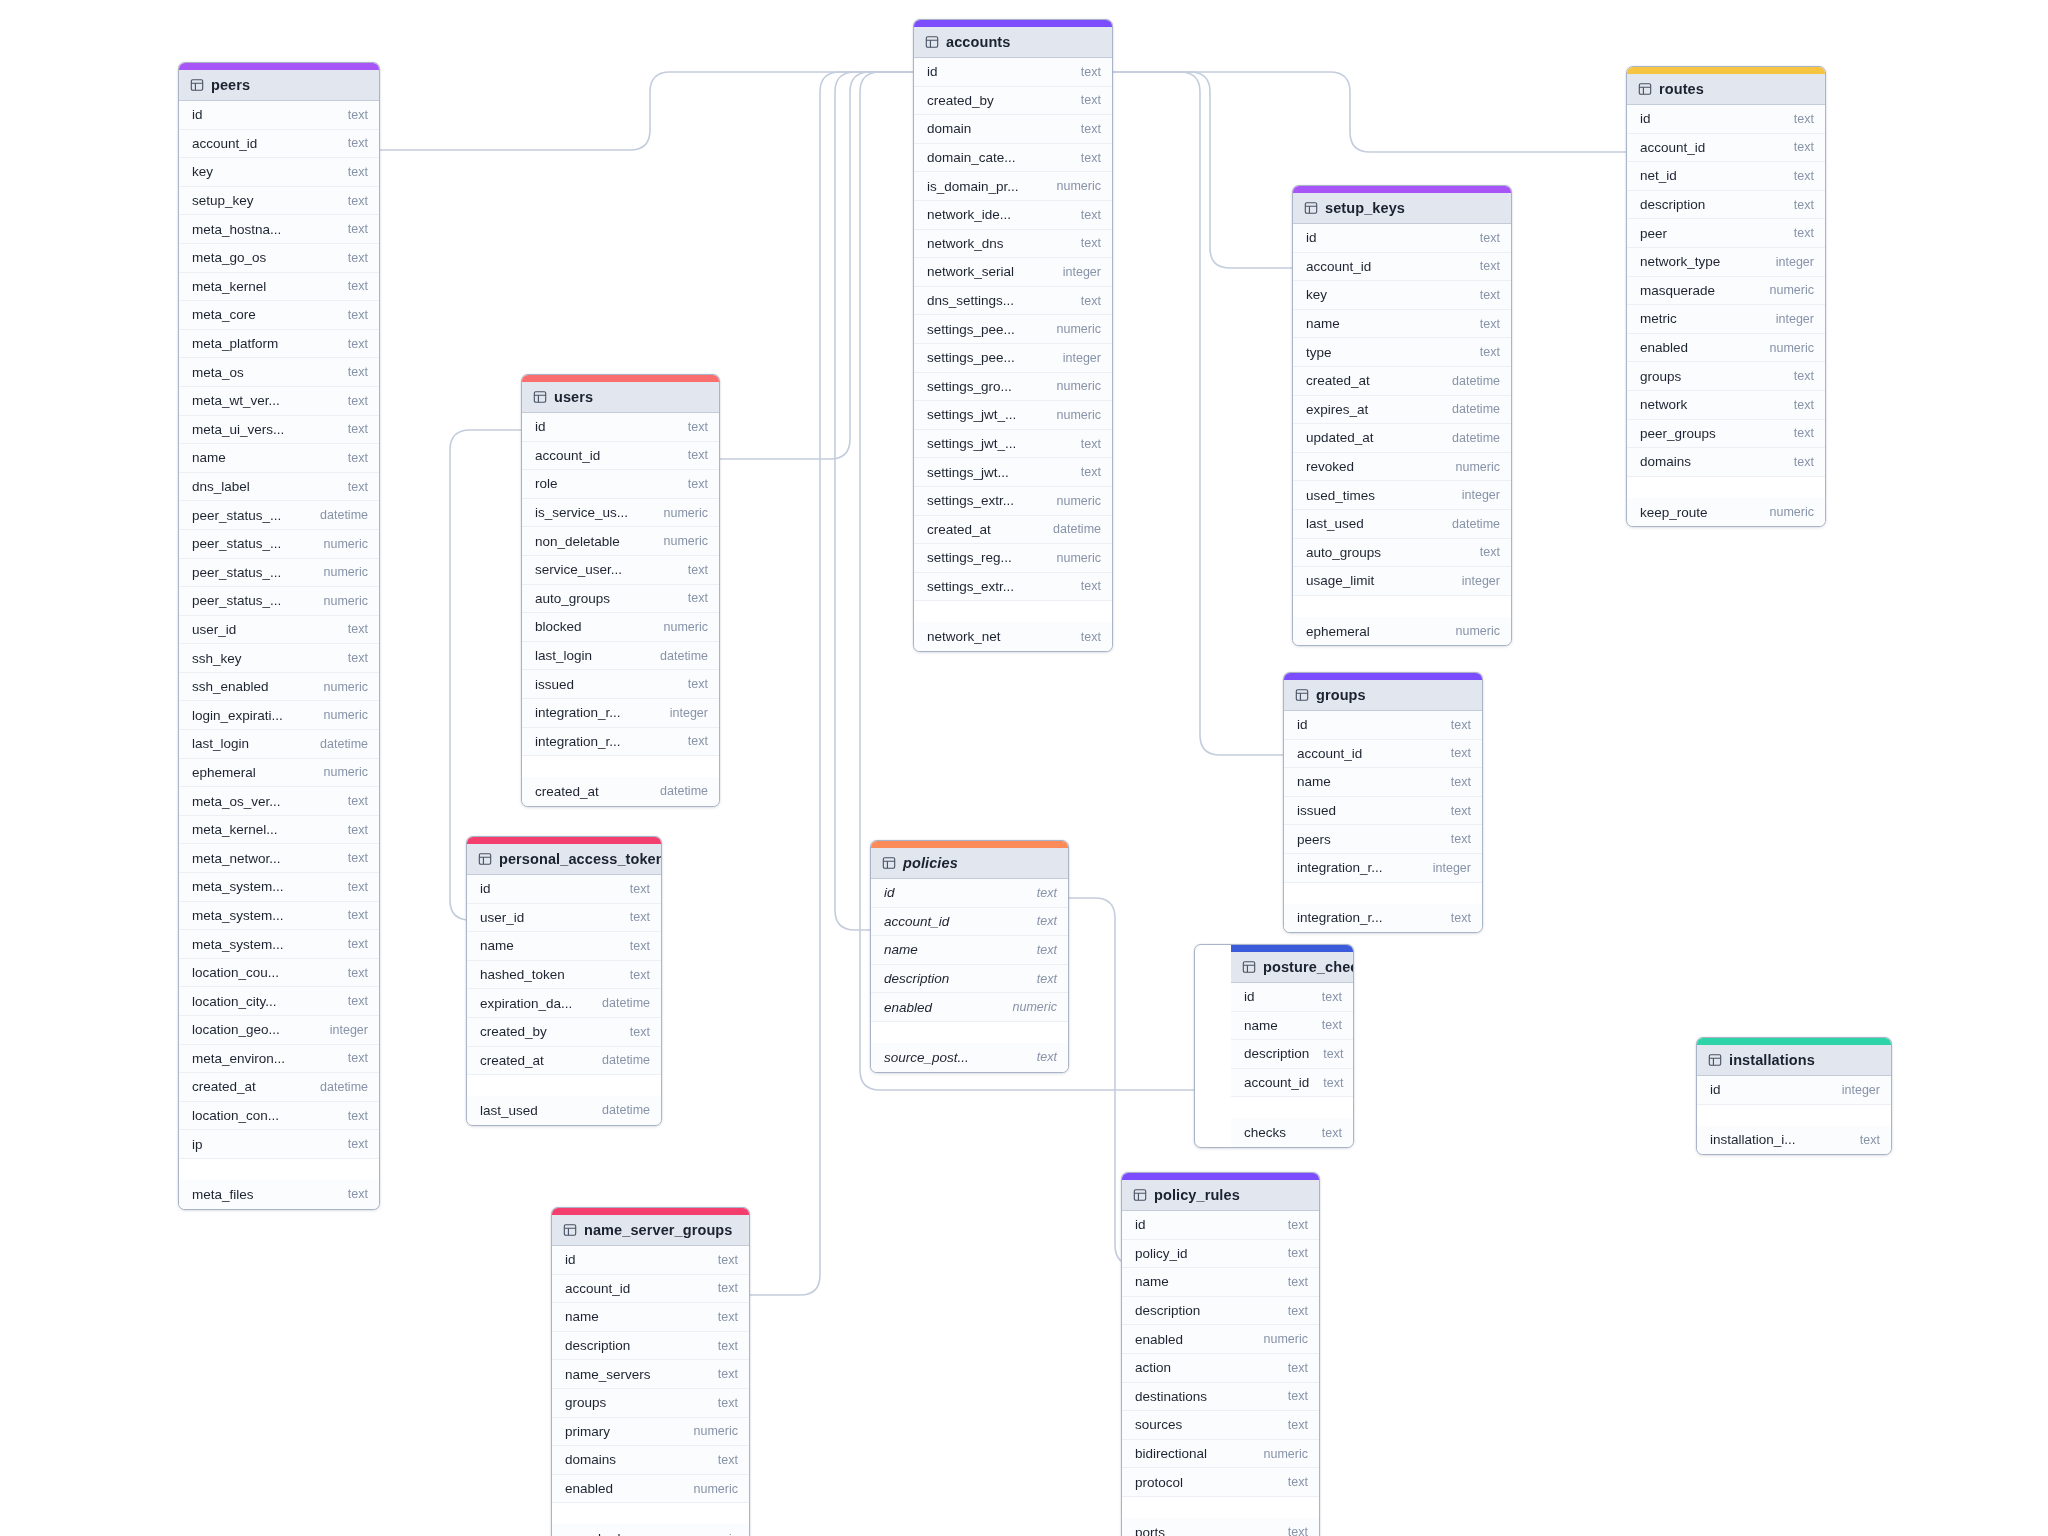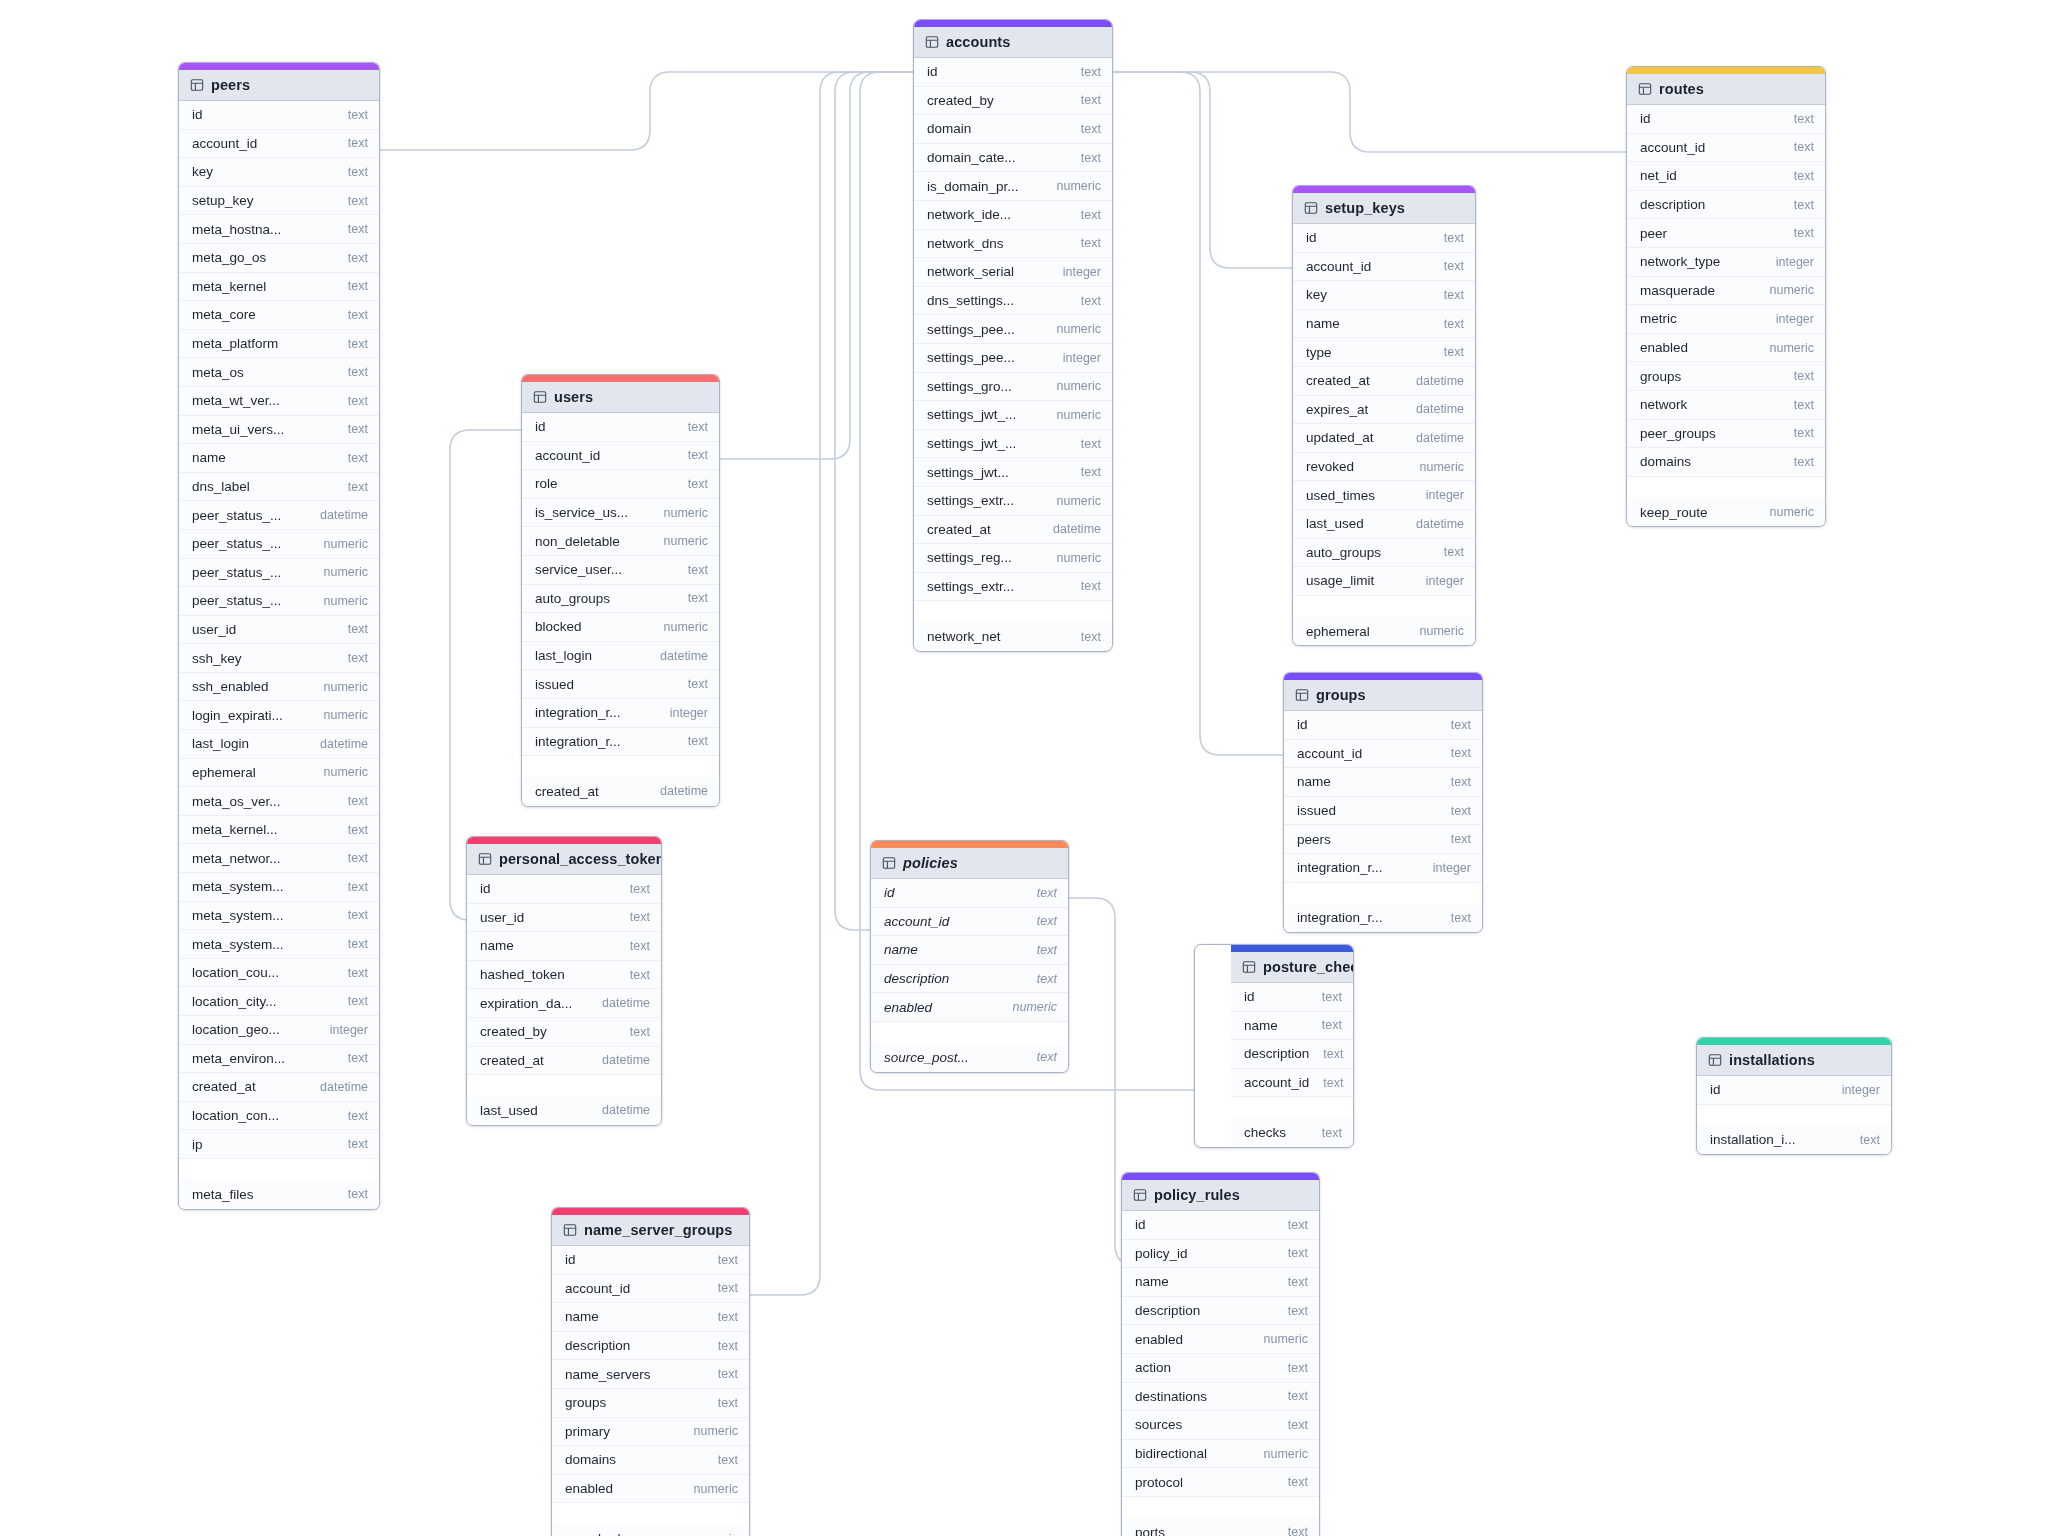--- a/index.html
+++ b/index.html
@@ -291,21 +291,21 @@
         </div>
         <div class="field-row">
           <span class="field-name">integration_r...</span>
           <span class="field-type">text</span>
         </div>
         <div class="field-row">
           <span class="field-name">created_at</span>
           <span class="field-type">datetime</span>
         </div>
       </div>
-      <div class="table-node" style="left: 913px; top: 19px; width: 200px; border-radius: 8px;">
+      <div class="table-node" style="left: 913px; top: 19px; width: 200px;">
         <div class="accent-bar" style="background: rgb(124, 77, 255);"></div>
         <div class="table-header">
           <svg viewBox="0 0 16 16" class="tbl-icon">
             <rect x="1.5" y="2" width="13" height="12" rx="1.6" fill="none" stroke="#4a5365" stroke-width="1.3"></rect>
             <line x1="1.5" y1="6" x2="14.5" y2="6" stroke="#4a5365" stroke-width="1.3"></line>
             <line x1="6.2" y1="6" x2="6.2" y2="14" stroke="#4a5365" stroke-width="1.3"></line>
           </svg>
           <span class="tname">accounts</span>
         </div>
         <div class="field-row">
@@ -382,21 +382,21 @@
         </div>
         <div class="field-row">
           <span class="field-name">settings_extr...</span>
           <span class="field-type">text</span>
         </div>
         <div class="field-row">
           <span class="field-name">network_net</span>
           <span class="field-type">text</span>
         </div>
       </div>
-      <div class="table-node" style="left: 1292px; top: 185px; width: 184px;">
+      <div class="table-node" style="left: 1292px; top: 185px; width: 220px;">
         <div class="accent-bar" style="background: rgb(168, 85, 247);"></div>
         <div class="table-header">
           <svg viewBox="0 0 16 16" class="tbl-icon">
             <rect x="1.5" y="2" width="13" height="12" rx="1.6" fill="none" stroke="#4a5365" stroke-width="1.3"></rect>
             <line x1="1.5" y1="6" x2="14.5" y2="6" stroke="#4a5365" stroke-width="1.3"></line>
             <line x1="6.2" y1="6" x2="6.2" y2="14" stroke="#4a5365" stroke-width="1.3"></line>
           </svg>
           <span class="tname">setup_keys</span>
         </div>
         <div class="field-row">

